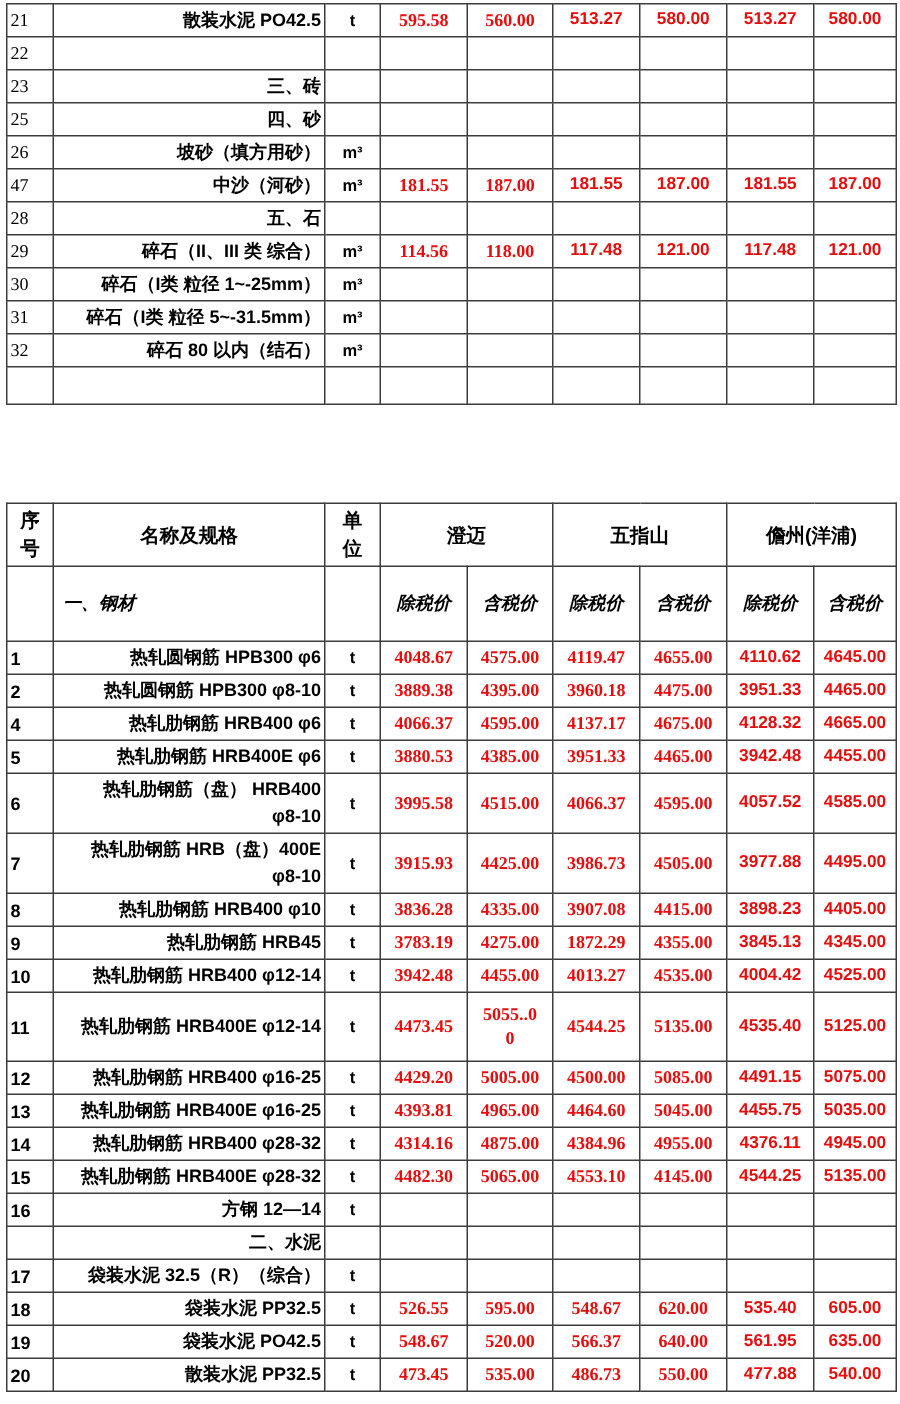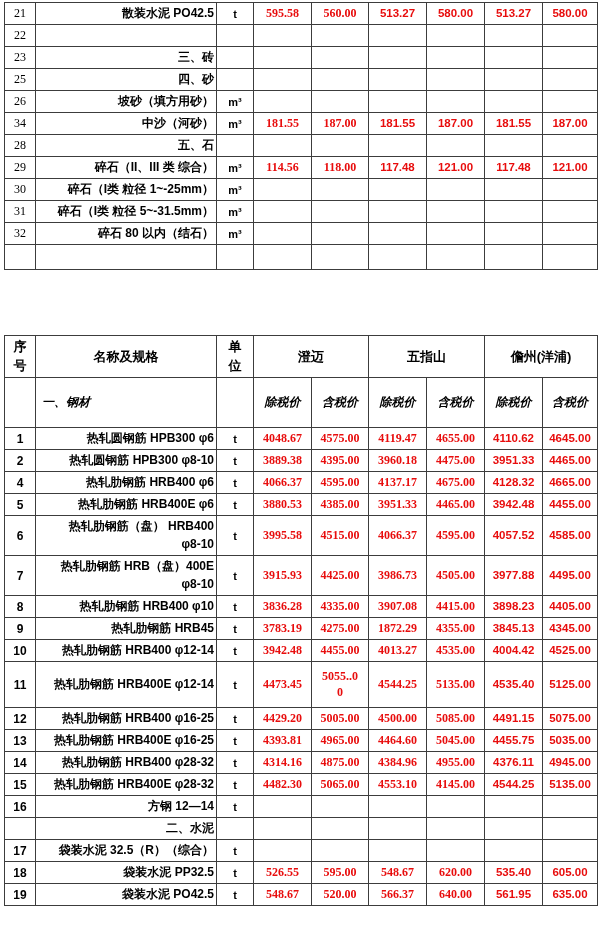--- a/index.html
+++ b/index.html
@@ -3,21 +3,21 @@
 <meta charset="utf-8">
 <style>
   html,body{margin:0;padding:0;background:#ffffff;}
   .page{position:relative;width:600px;height:936px;background:#ffffff;overflow:hidden;
         font-family:"Liberation Sans",sans-serif;color:#000;}
   table{border-collapse:collapse;table-layout:fixed;position:absolute;left:4px;width:593px;background:#fff;}
   #top-table{top:2px;}
   #bottom-table{top:335px;}
   td,th{border:1px solid #3c3c3c;padding:0 2px;overflow:hidden;vertical-align:middle;}
   
-  .seq{text-align:center;font-size:12px;}
+  .seq{font-size:12px;}
   #top-table .seq{font-family:"Liberation Serif",serif;}
   #bottom-table .seq{font-family:"Liberation Sans",sans-serif;font-weight:bold;}
   .name{text-align:right;font-weight:bold;font-size:12px;padding-left:6px;white-space:pre-line;line-height:1.45;}
   .unit{text-align:center;font-weight:bold;font-size:11px;}
   .val{text-align:center;font-size:12px;font-weight:bold;color:#e80d0d;
        font-family:"Liberation Serif",serif;white-space:pre-line;line-height:1.3;}
   .val.sans{font-family:"Liberation Sans",sans-serif;font-size:11.5px;}
   
   thead th{font-size:13px;font-weight:bold;text-align:center;background:#fff;}
   #bottom-table thead tr:nth-child(1){height:42px;}
@@ -100,21 +100,21 @@
           <td class="name">坡砂（填方用砂）</td>
           <td class="unit">m³</td>
           <td class="val"></td>
           <td class="val"></td>
           <td class="val sans"></td>
           <td class="val sans"></td>
           <td class="val sans"></td>
           <td class="val sans"></td>
         </tr>
         <tr>
-          <td class="seq">34</td>
+          <td class="seq">47</td>
           <td class="name">中沙（河砂）</td>
           <td class="unit">m³</td>
           <td class="val">181.55</td>
           <td class="val">187.00</td>
           <td class="val sans">181.55</td>
           <td class="val sans">187.00</td>
           <td class="val sans">181.55</td>
           <td class="val sans">187.00</td>
         </tr>
         <tr>
@@ -425,16 +425,27 @@
           <td class="seq">19</td>
           <td class="name">袋装水泥 PO42.5</td>
           <td class="unit">t</td>
           <td class="val">548.67</td>
           <td class="val">520.00</td>
           <td class="val">566.37</td>
           <td class="val">640.00</td>
           <td class="val sans">561.95</td>
           <td class="val sans">635.00</td>
         </tr>
+        <tr>
+          <td class="seq">20</td>
+          <td class="name">散装水泥 PP32.5</td>
+          <td class="unit">t</td>
+          <td class="val">473.45</td>
+          <td class="val">535.00</td>
+          <td class="val">486.73</td>
+          <td class="val">550.00</td>
+          <td class="val sans">477.88</td>
+          <td class="val sans">540.00</td>
+        </tr>
       </tbody>
   </table>
 
 </div>
 
 </body></html>

